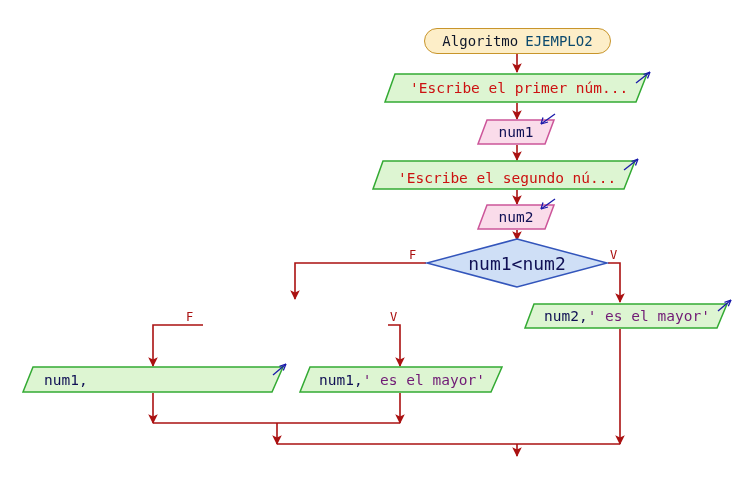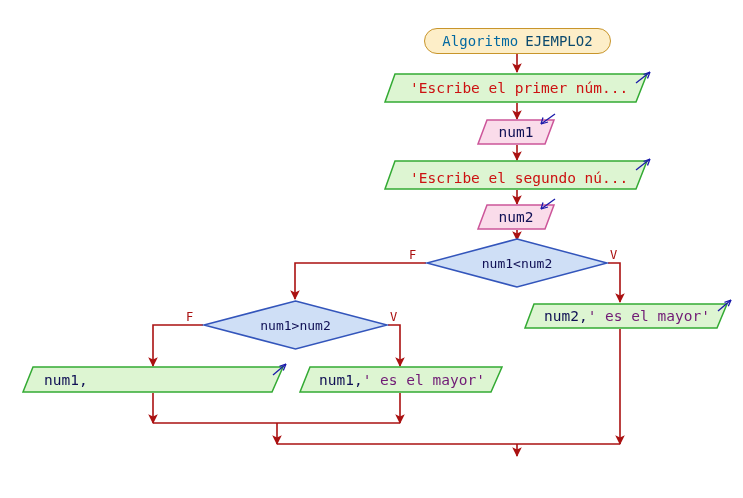--- a/index.html
+++ b/index.html
@@ -37,21 +37,21 @@
   .terminator {
     background: #fdeec8;
     border: 1.4px solid #c8952b;
     border-radius: 14px;
     height: 26px;
     font-size: 14px;
     letter-spacing: 0px;
     padding: 0 12px;
     color: #101055;
   }
-  .term-kw { color: #0369a1; text-align: right; }
+  .term-kw { color: #0f172a; text-align: right; }
   .term-id { color: #0c4a6e; }
 
   
   .para-wrap {
     position: absolute;
   }
   .para-svg {
     position: absolute;
     left: 0; top: 0;
     overflow: visible;
@@ -74,21 +74,21 @@
   .in-label { color: #101055; justify-content: center; font-size: 14.5px; }
 
   
   .diamond-wrap { position: absolute; }
   .diamond-svg { position: absolute; left:0; top:0; overflow: visible; }
   .diamond-label {
     position: absolute;
     left: 0; top: 0;
     width: 100%; height: 100%;
     display: flex; align-items: center; justify-content: center;
-    font-size: 13px;
+    font-size: 18px;
     color: #101055;
     white-space: nowrap;
   }
 
   
   .branch-letter {
     position: absolute;
     color: #aa1111;
     font-size: 12px;
     font-family: "DejaVu Sans Mono", "Liberation Mono", monospace;
@@ -161,21 +161,21 @@
     <svg class="para-svg" width="78" height="26" viewBox="0 0 78 26" xmlns="http://www.w3.org/2000/svg">
       <polygon points="10,1 77,1 68,25 1,25" fill="#fadcea" stroke="#cc5599" stroke-width="1.5"></polygon>
       <g stroke="#1a1aaa" stroke-width="1.3" fill="none">
         <path d="M78,-5 L64,5"></path>
         <path d="M64,5 L71,3 M64,5 L66,-1.5"></path>
       </g>
     </svg>
     <div class="para-label in-label">num1</div>
   </div>
 
-  <div class="para-wrap" style="left:384px; top:160px; width:264px; height:36px;">
+  <div class="para-wrap" style="left:372px; top:160px; width:264px; height:36px;">
     <svg class="para-svg" width="264" height="30" viewBox="0 0 264 30" xmlns="http://www.w3.org/2000/svg">
       <polygon points="11,1 263,1 252,29 1,29" fill="#ddf5d2" stroke="#33aa33" stroke-width="1.5"></polygon>
       <g stroke="#1a1aaa" stroke-width="1.3" fill="none">
         <path d="M252,10 L266,-1"></path>
         <path d="M266,-1 L259.5,1.5 M266,-1 L263.5,5.5"></path>
       </g>
     </svg>
     <div class="para-label out-label">'Escribe el segundo nú...</div>
   </div>
 
@@ -192,26 +192,20 @@
 
   <div class="diamond-wrap" style="left:426px; top:238px; width:182px; height:50px;">
     <svg class="diamond-svg" width="182" height="50" viewBox="0 0 182 50" xmlns="http://www.w3.org/2000/svg">
       <polygon points="91,1 181,25 91,49 1,25" fill="#cfdff6" stroke="#3355bb" stroke-width="1.5"></polygon>
     </svg>
     <div class="diamond-label">num1&lt;num2</div>
   </div>
   <div class="branch-letter" style="left:409px; top:248px;">F</div>
   <div class="branch-letter" style="left:610px; top:248px;">V</div>
 
-  <div class="diamond-wrap" style="left:203px; top:300px; width:185px; height:50px;">
-    <svg class="diamond-svg" width="185" height="50" viewBox="0 0 185 50" xmlns="http://www.w3.org/2000/svg">
-      <polygon points="92.5,1 184,25 92.5,49 1,25" fill="#cfdff6" stroke="#3355bb" stroke-width="1.5"></polygon>
-    </svg>
-    <div class="diamond-label">num1&gt;num2</div>
-  </div>
   <div class="branch-letter" style="left:186px; top:310px;">F</div>
   <div class="branch-letter" style="left:390px; top:310px;">V</div>
 
   <div class="para-wrap" style="left:524px; top:303px; width:204px; height:26px;">
     <svg class="para-svg" width="204" height="26" viewBox="0 0 204 26" xmlns="http://www.w3.org/2000/svg">
       <polygon points="10,1 203,1 193,25 1,25" fill="#ddf5d2" stroke="#33aa33" stroke-width="1.5"></polygon>
       <g stroke="#1a1aaa" stroke-width="1.3" fill="none">
         <path d="M194,8 L207,-3"></path>
         <path d="M207,-3 L200.5,-0.7 M207,-3 L204.3,3.3"></path>
       </g>

